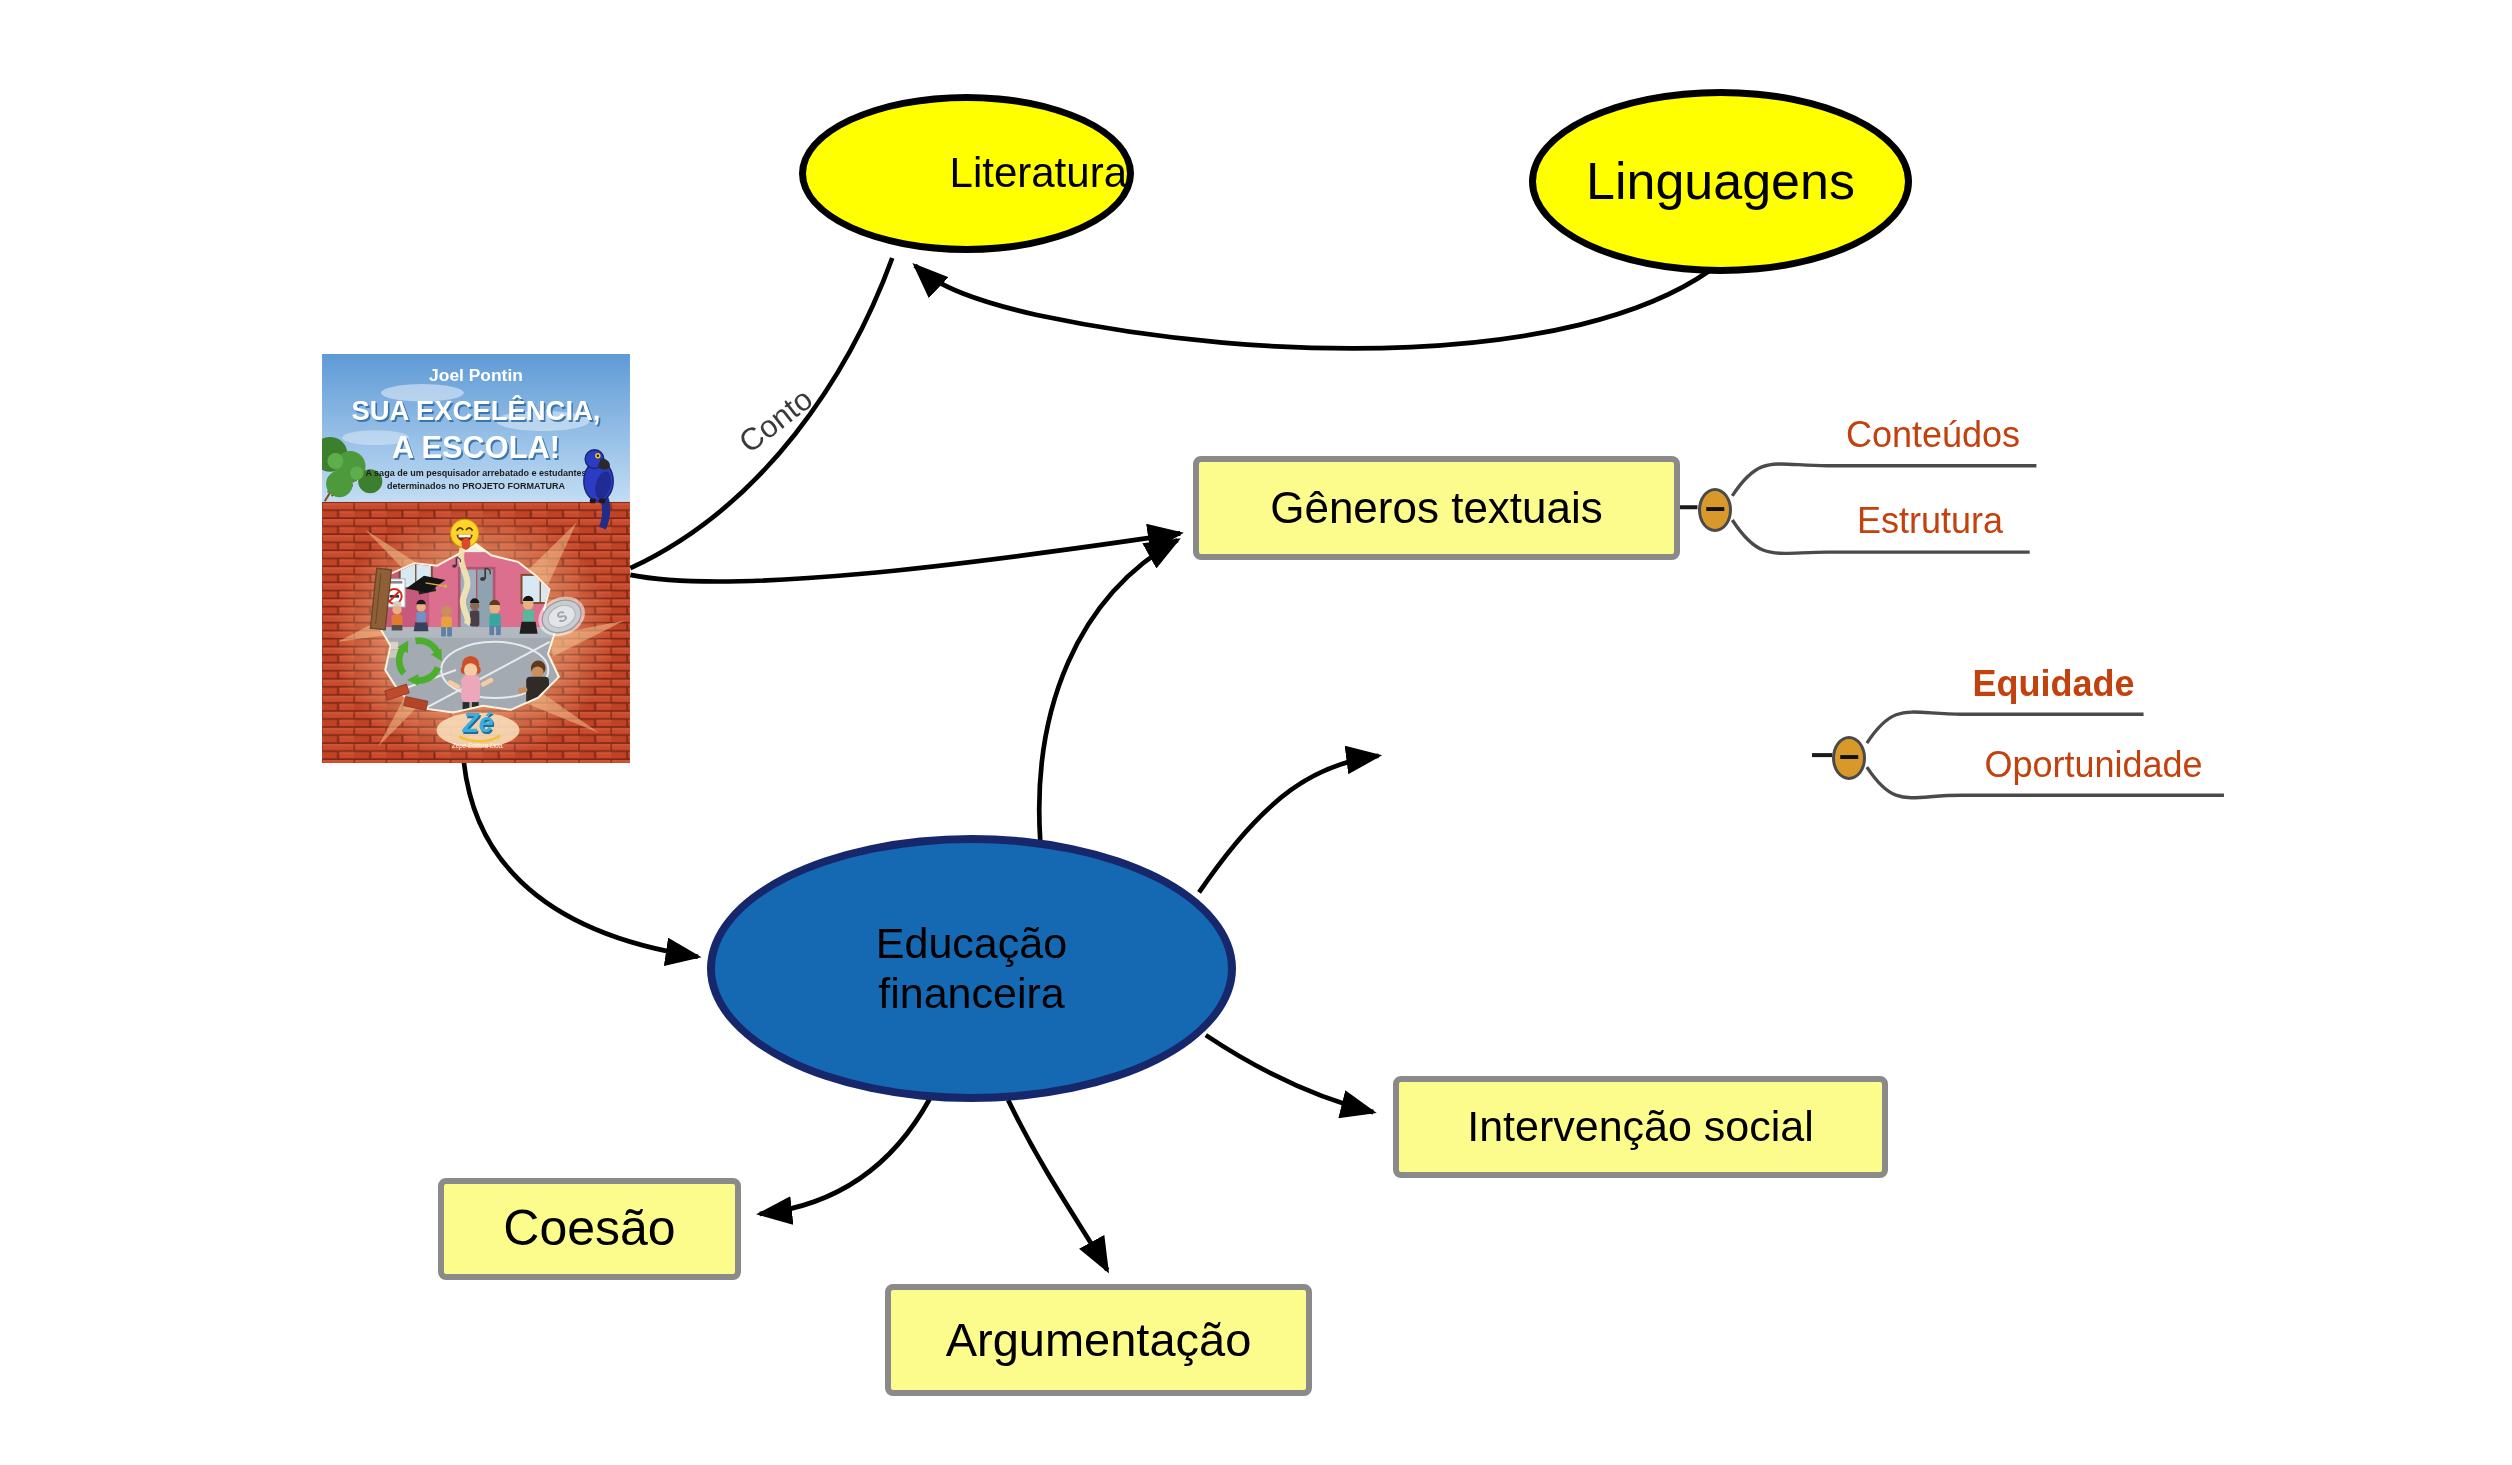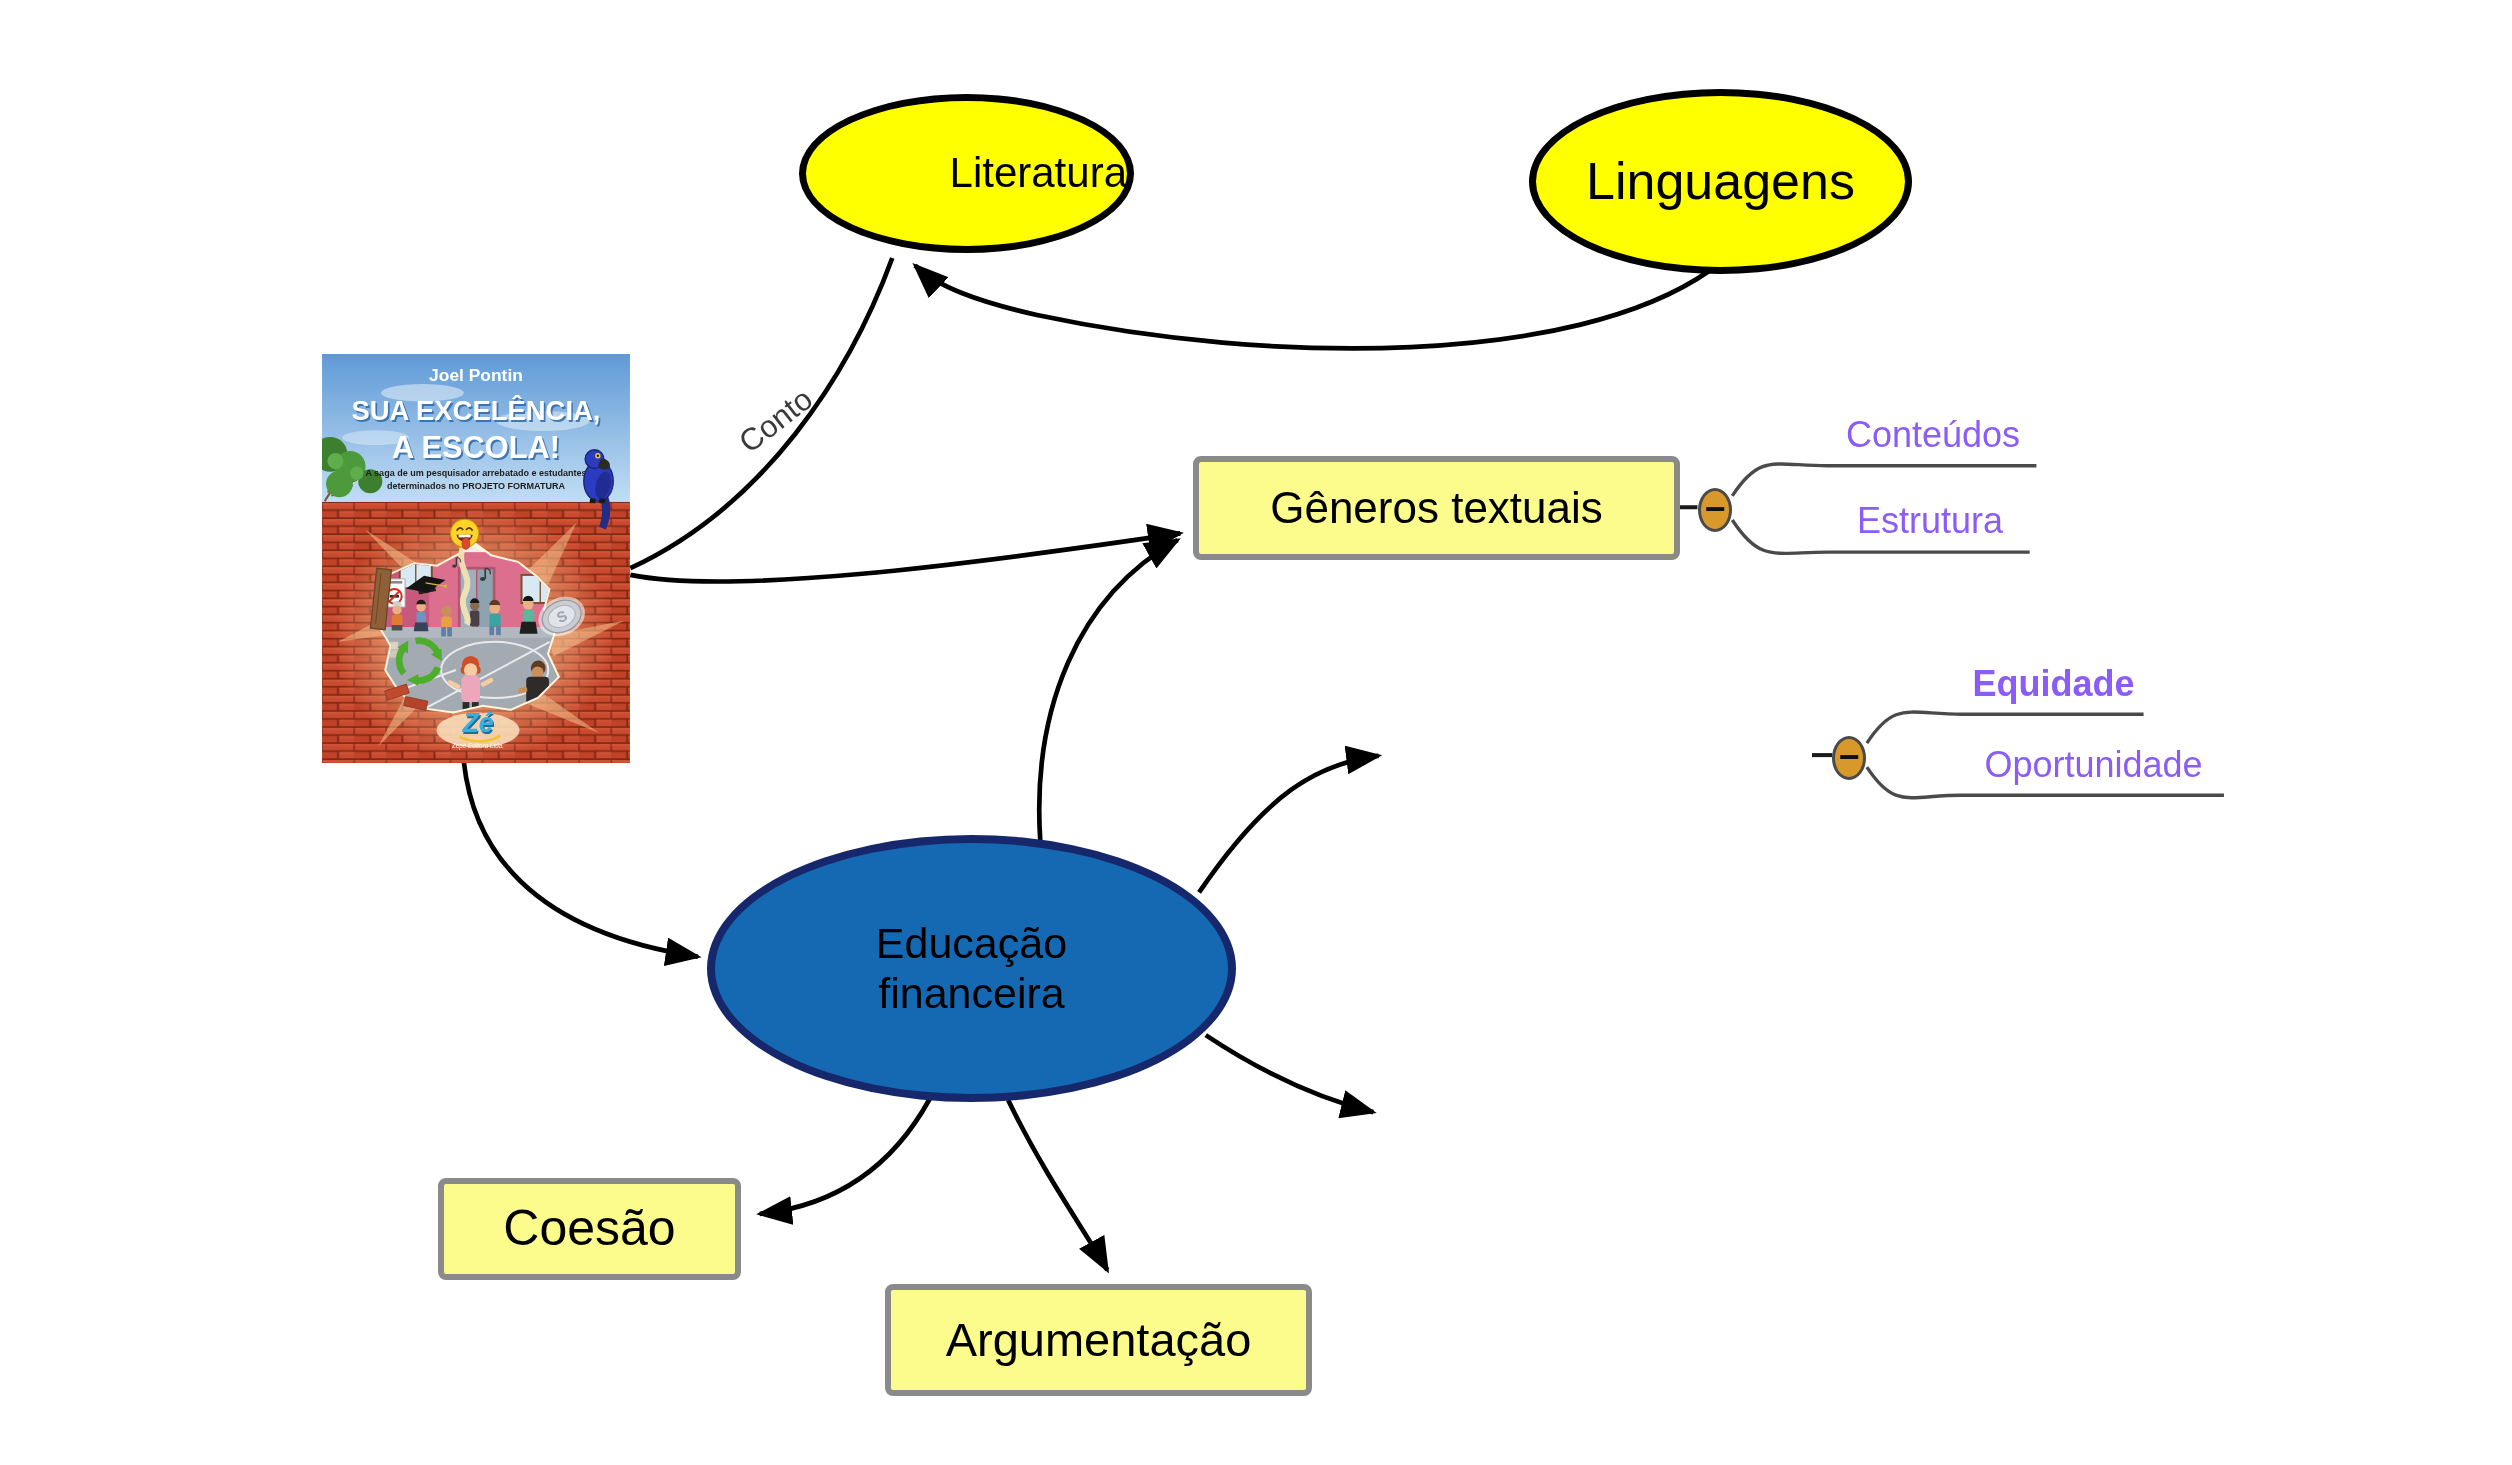--- a/index.html
+++ b/index.html
@@ -5,21 +5,21 @@
   html,body{margin:0;padding:0;background:#fff;}
   .canvas{position:relative;width:2512px;height:1466px;background:#fff;overflow:hidden;
           font-family:"Liberation Sans","DejaVu Sans",sans-serif;color:#000;}
   svg.wires{position:absolute;left:0;top:0;z-index:1;}
   .node{position:absolute;display:flex;align-items:center;justify-content:center;
         text-align:center;z-index:2;box-sizing:border-box;line-height:1.15;}
   .ellipse{border-radius:50%;}
   .yellow-ellipse{background:#FFFF00;border:7.4px solid #000;}
   .blue-ellipse{background:#1568B2;border:8.7px solid #17276C;color:#000000;flex-direction:column;}
   .box{background:#FCFC8C;border:6px solid #8A8A8A;border-radius:8px;}
-  .leaf{position:absolute;z-index:2;text-align:center;color:#8b5cf6;font-size:36px;}
+  .leaf{position:absolute;z-index:2;text-align:center;color:#c2410c;font-size:36px;}
   .conto{position:absolute;z-index:2;color:#3A3A3A;font-size:31px;white-space:nowrap;
          transform:translate(-50%,-50%) rotate(-38deg);}
   .toggle{position:absolute;z-index:3;width:28px;height:38px;border:3.3px solid #4A4A4A;
           border-radius:50%;background:#D9992A;display:flex;align-items:center;justify-content:center;
           box-sizing:content-box;}
   .toggle span{font-size:36px;font-weight:bold;color:#111;line-height:0;margin-top:-2.7px;}
   .bookwrap{position:absolute;left:322px;top:354px;width:308px;height:409px;z-index:2;}
 </style>
 </head>
 <body>
@@ -290,20 +290,23 @@
   <div class="node ellipse blue-ellipse" style="left:707px;top:835px;width:529px;height:267px;font-size:43px;">
     <span>Educação</span>
     <span>financeira</span>
   </div>
 
   <div class="node box" style="left:1193px;top:456px;width:487px;height:104px;font-size:44px;">
     <span>Gêneros textuais</span>
   </div>
 
 
+  <div class="node box" style="left:1393px;top:1076px;width:495px;height:102px;font-size:43px;">
+    <span>Intervenção social</span>
+  </div>
 
   <div class="node box" style="left:438px;top:1178px;width:303px;height:102px;font-size:50px;">
     <span>Coesão</span>
   </div>
 
   <div class="node box" style="left:885px;top:1284px;width:427px;height:112px;font-size:47px;">
     <span>Argumentação</span>
   </div>
 
   <div class="toggle" style="left:1698px;top:488px;">

